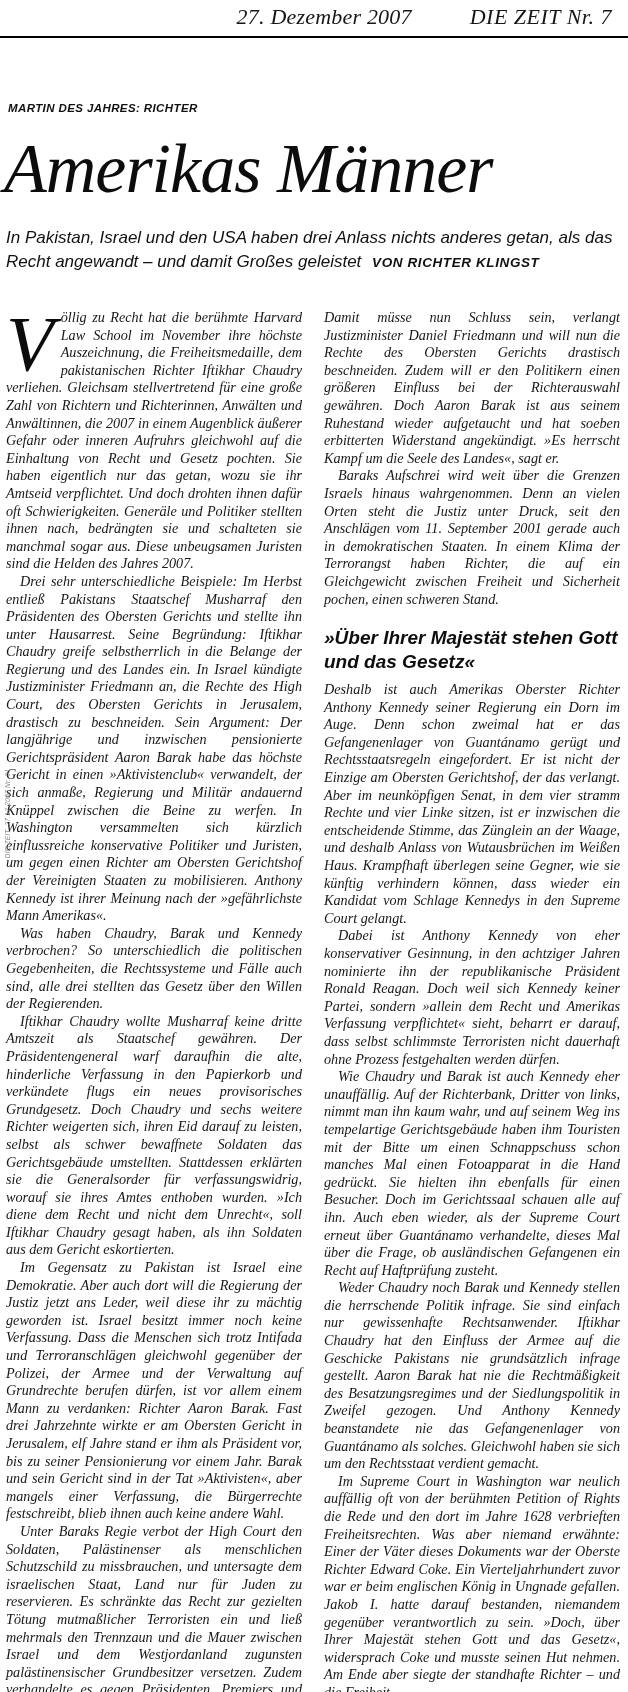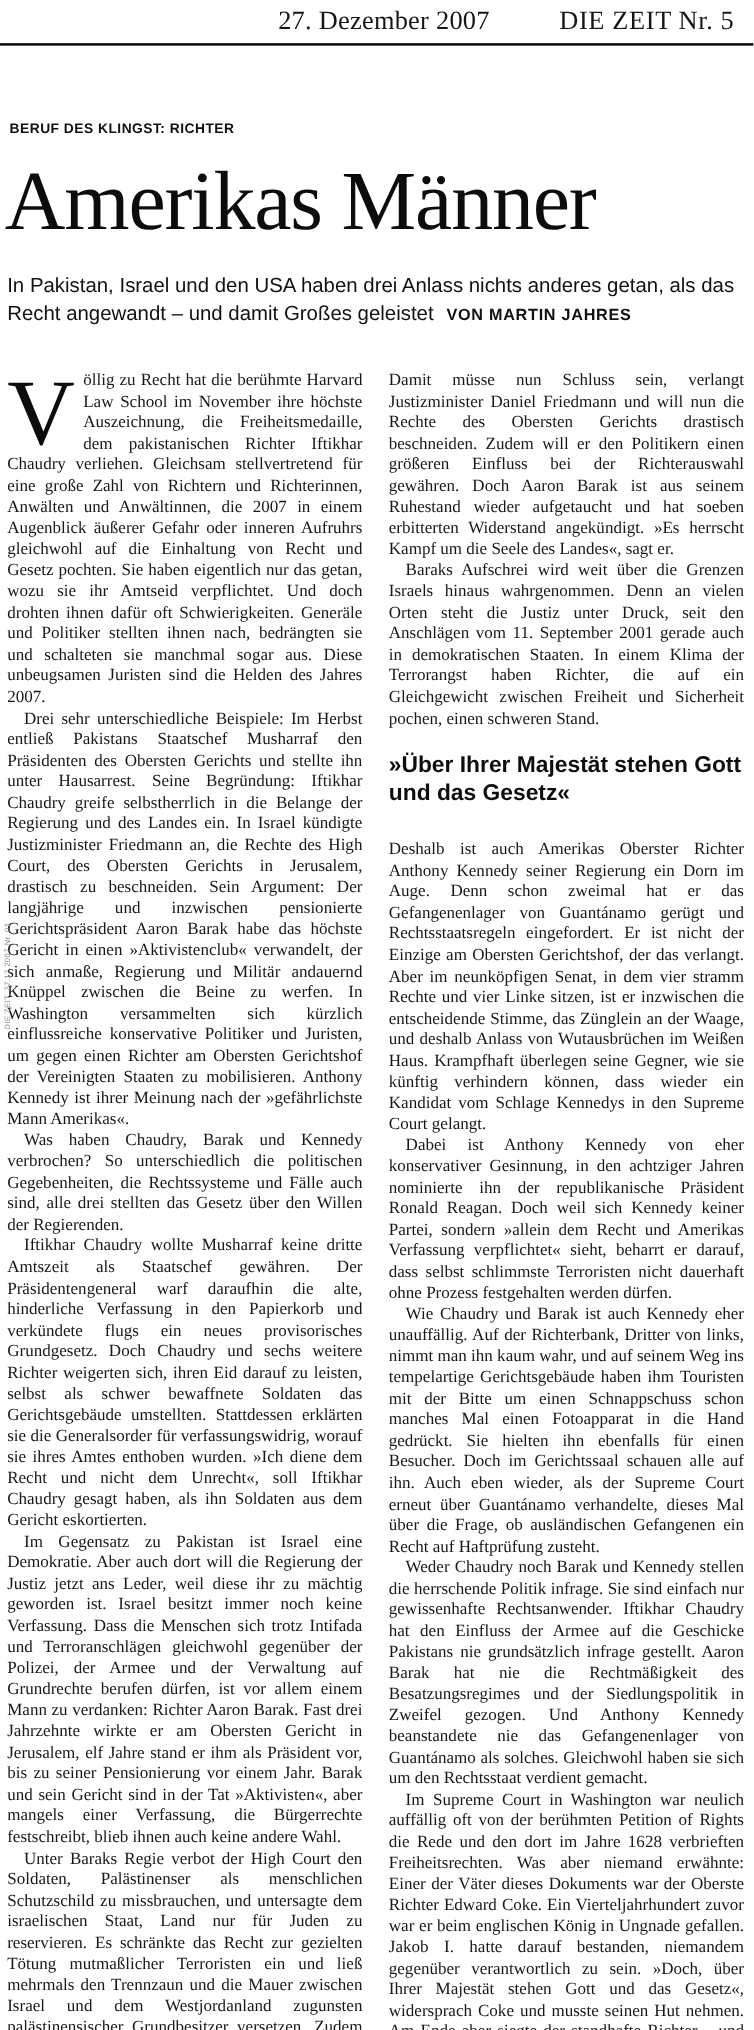--- a/index.html
+++ b/index.html
@@ -5,21 +5,21 @@
   * { margin: 0; padding: 0; box-sizing: border-box; }
   html, body { background: #ffffff; }
   body {
     width: 628px;
     height: 1692px;
     position: relative;
     overflow: hidden;
     color: #161616;
     font-family: "Liberation Serif", serif;
   }
-  .page { width: 628px; height: 1692px; position: relative; }
+  .page { width: 628px; height: 1692px; position: relative; font-style: italic; }
 
   
   .paper-header {
     display: flex;
     justify-content: flex-end;
     align-items: baseline;
     gap: 58px;
     padding: 4px 16px 6px 0;
     border-bottom: 2px solid #000;
     font-family: "Liberation Serif", serif;
@@ -89,21 +89,21 @@
     line-height: 60px;
     padding: 5px 7px 0 0;
     color: #0c0c0c;
   }
 
   .subhead {
     font-family: "Liberation Sans", sans-serif;
     font-weight: bold;
     font-size: 19px;
     line-height: 24px;
-    margin: 18px 0 26px 0;
+    margin: 18px 0 7px 0;
     color: #0e0e0e;
   }
 
   
   .vertical-note {
     position: absolute;
     left: -78px;
     top: 810px;
     width: 170px;
     transform: rotate(-90deg);
@@ -115,32 +115,32 @@
     text-align: center;
   }
 </style>
 </head>
 <body>
 
 <div class="page">
 
   <div class="paper-header">
     <span class="paper-date">27. Dezember 2007</span>
-    <span class="paper-masthead">DIE ZEIT  Nr. 5</span>
+    <span class="paper-masthead">DIE ZEIT  Nr. 7</span>
   </div>
 
   <div class="vertical-note">DIE ZEIT, 27.12.2007 Nr. 01</div>
 
-  <div class="kicker">BERUF DES KLINGST: RICHTER</div>
+  <div class="kicker">MARTIN DES JAHRES: RICHTER</div>
 
   <h1 class="headline">Amerikas Männer</h1>
 
   <p class="standfirst">
     <span>In Pakistan, Israel und den USA haben drei Anlass nichts anderes getan, als das Recht angewandt – und damit Großes geleistet</span>
-    <span class="byline">VON MARTIN JAHRES</span>
+    <span class="byline">VON RICHTER KLINGST</span>
   </p>
 
   <div class="article-body">
 
     <div class="col">
       <p>
         <span class="dropcap">V</span>
         <span>öllig zu Recht hat die berühmte Harvard Law School im November ihre höchste Auszeichnung, die Freiheitsmedaille, dem pakistanischen Richter Iftikhar Chaudry verliehen. Gleichsam stellvertretend für eine große Zahl von Richtern und Richterinnen, Anwälten und Anwältinnen, die 2007 in einem Augenblick äußerer Gefahr oder inneren Aufruhrs gleichwohl auf die Einhaltung von Recht und Gesetz pochten. Sie haben eigentlich nur das getan, wozu sie ihr Amtseid verpflichtet. Und doch drohten ihnen dafür oft Schwierigkeiten. Generäle und Politiker stellten ihnen nach, bedrängten sie und schalteten sie manchmal sogar aus. Diese unbeugsamen Juristen sind die Helden des Jahres 2007.</span>
       </p>
       <p>Drei sehr unterschiedliche Beispiele: Im Herbst entließ Pakistans Staatschef Musharraf den Präsidenten des Obersten Gerichts und stellte ihn unter Hausarrest. Seine Begründung: Iftikhar Chaudry greife selbstherrlich in die Belange der Regierung und des Landes ein. In Israel kündigte Justizminister Friedmann an, die Rechte des High Court, des Obersten Gerichts in Jerusalem, drastisch zu beschneiden. Sein Argument: Der langjährige und inzwischen pensionierte Gerichtspräsident Aaron Barak habe das höchste Gericht in einen »Aktivistenclub« verwandelt, der sich anmaße, Regierung und Militär andauernd Knüppel zwischen die Beine zu werfen. In Washington versammelten sich kürzlich einflussreiche konservative Politiker und Juristen, um gegen einen Richter am Obersten Gerichtshof der Vereinigten Staaten zu mobilisieren. Anthony Kennedy ist ihrer Meinung nach der »gefährlichste Mann Amerikas«.</p>

